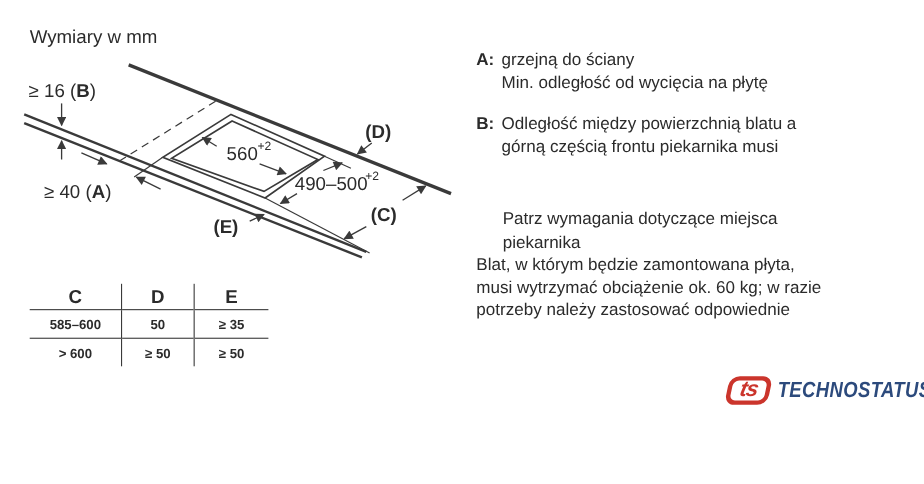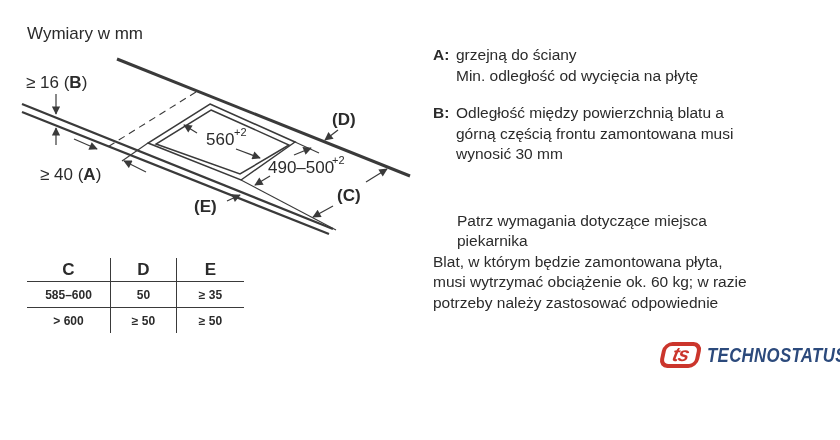--- a/index.html
+++ b/index.html
@@ -119,22 +119,21 @@
 
   <div class="notes">
     <div class="note note-a">
       <span class="lbl">A:</span>
       <div>grzejną do ściany</div>
       <div>Min. odległość od wycięcia na płytę</div>
     </div>
     <div class="note note-b">
       <span class="lbl">B:</span>
       <div>Odległość między powierzchnią blatu a</div>
-      <div>górną częścią frontu zamontowana musi</div>
-      <div>wynosić 30 mm</div>
+      <div>górną częścią frontu piekarnika musi</div>
     </div>
     <div class="note note-oven">
       <div>Patrz wymagania dotyczące miejsca</div>
       <div>piekarnika</div>
     </div>
     <div class="note note-worktop">
       <div>Blat, w którym będzie zamontowana płyta,</div>
       <div>musi wytrzymać obciążenie ok. 60 kg; w razie</div>
       <div>potrzeby należy zastosować odpowiednie</div>
     </div>

